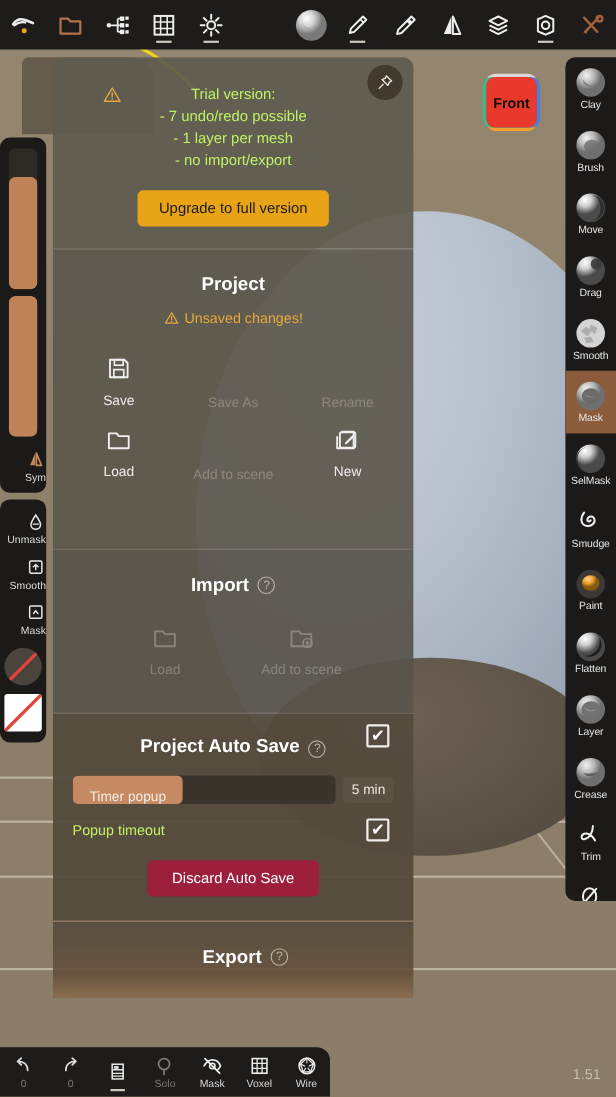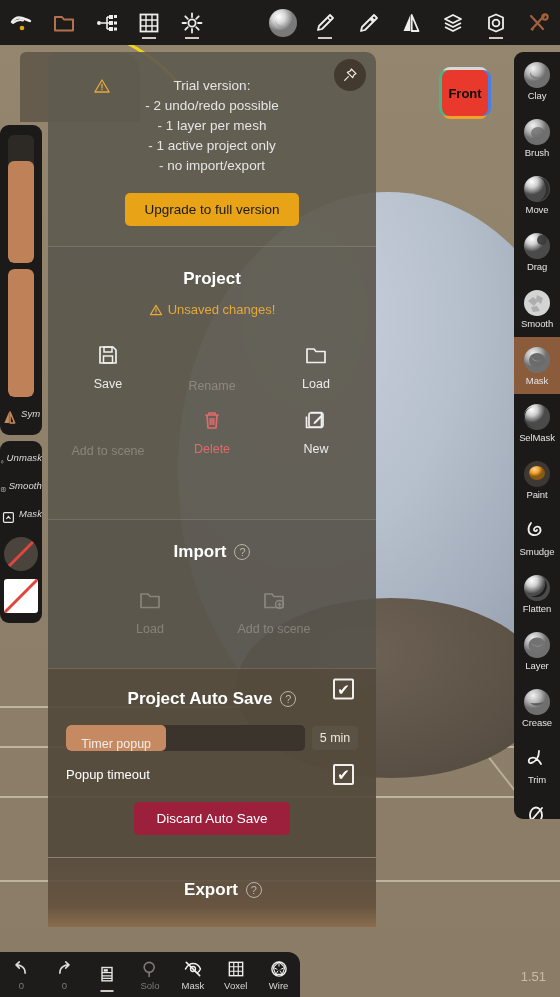--- a/index.html
+++ b/index.html
@@ -81,21 +81,21 @@
     width: 26px; margin: 4px auto 6px auto;
     background: #2d2a26; border-radius: 6px;
     position: relative; overflow: hidden;
   }
   .lb-slider .fill {
     position: absolute; left: 0; right: 0; bottom: 0;
     background: #bf8158; border-radius: 6px;
   }
   .lb-btn {
     width: 42px; padding: 5px 0 4px 0;
-    display: flex; flex-direction: row; align-items: flex-start; gap: 2px; font-style: italic;
+    display: flex; flex-direction: column; align-items: flex-end; gap: 2px;
   }
   .lb-btn .lbl { font-size: 9.5px; color: #dcdcdc; letter-spacing: .1px; }
   .lb-swatch-round {
     width: 34px; height: 34px; border-radius: 50%;
     background: #4a443c; margin: 6px auto 0 auto; position: relative; overflow: hidden;
   }
   .lb-swatch-sq {
     width: 34px; height: 34px; border-radius: 3px;
     background: #ffffff; margin: 8px auto 6px auto; position: relative; overflow: hidden;
   }
@@ -184,21 +184,21 @@
     display: flex; align-items: center; justify-content: center;
     z-index: 5;
   }
 
   
   .trial { padding: 24px 0 20px 0; text-align: center; }
   .trial-rows { position: relative; display: inline-block; text-align: center; }
   .trial-warn {
     position: absolute; left: -52px; top: 1px;
   }
-  .trial-line { font-size: 13.5px; color: #e5e5e5; line-height: 20px; white-space: nowrap; }
+  .trial-line { font-size: 13.5px; color: #bef264; line-height: 20px; white-space: nowrap; }
   .upgrade-btn {
     margin: 17px auto 0 auto;
     display: block;
     background: #e8a317; color: #1a1a1a;
     border: none; border-radius: 5px;
     font-family: "Liberation Sans", sans-serif;
     font-size: 13.5px; padding: 9px 19px;
     cursor: pointer;
   }
 
@@ -209,21 +209,21 @@
     padding: 22px 0 0 0;
   }
   .qmark {
     width: 16px; height: 16px; border-radius: 50%;
     border: 1.4px solid #b9b3a8; color: #b9b3a8;
     font-size: 11px; font-weight: normal;
     display: flex; align-items: center; justify-content: center;
     line-height: 1;
   }
   .warn-line {
-    display: flex; align-items: center; justify-content: center; gap: 5px;
+    display: flex; align-items: flex-start; justify-content: center; gap: 5px;
     font-size: 13px; color: #e5a93b; padding-top: 13px;
   }
 
   
   .grid3 {
     display: grid; grid-template-columns: repeat(3, 1fr);
     row-gap: 9px; padding: 22px 8px 18px 8px;
   }
   .gcell {
     display: flex; flex-direction: column; align-items: center; gap: 10px;
@@ -235,21 +235,21 @@
   .gcell.danger .glbl { color: #e2696b; }
   .gcell .ghost { height: 26px; }
 
   .grid2 {
     display: grid; grid-template-columns: repeat(2, 1fr);
     padding: 22px 40px 30px 40px;
   }
 
   
   .row-title {
-    display: flex; align-items: center; justify-content: center; gap: 8px;
+    display: flex; align-items: flex-end; justify-content: center; gap: 8px;
     position: relative; padding: 20px 0 0 0;
   }
   .row-title .t { font-size: 17px; font-weight: bold; color: #fff; }
   .chk {
     width: 21px; height: 21px; border: 2px solid #f2f0ec; border-radius: 2px;
     display: flex; align-items: center; justify-content: center;
     color: #fff; font-size: 15px; line-height: 1;
   }
   .chk-right { position: absolute; right: 22px; top: 50%; transform: translateY(-50%); }
 
@@ -268,21 +268,21 @@
   }
   .slider-label { font-size: 12.5px; color: #f3ece4; position: relative; z-index: 2; }
   .slider-val {
     width: 46px; text-align: center; font-size: 12.5px; color: #efe7dc;
     background: rgba(255,255,255,0.04); border-radius: 4px; padding: 5px 0;
   }
   .toggle-row {
     display: flex; align-items: center; justify-content: space-between;
     padding: 13px 22px 0 18px;
   }
-  .toggle-row .lbl { font-size: 13px; color: #ffffff; }
+  .toggle-row .lbl { font-size: 13px; color: #bef264; }
   .discard-btn {
     display: block; margin: 17px auto 0 auto;
     background: #9c1f3c; color: #fff; border: none; border-radius: 5px;
     font-family: "Liberation Sans", sans-serif; font-size: 13.5px;
     padding: 9px 22px; cursor: pointer;
   }
 </style>
 </head>
 <body>
 
@@ -529,34 +529,34 @@
       <span class="ball">
         <svg width="28" height="28">
             <circle cx="14" cy="14" r="13" fill="url(#g-dark)"></circle>
             <path d="M14 3 a11 11 0 0 0 -2 22 a12 11 0 0 1 2 -22z" fill="#2b2b2b"></path>
           </svg>
       </span>
       <span class="lbl">SelMask</span>
     </div>
     <div class="rb-item">
       <span class="ball">
+        <svg width="26" height="26" viewBox="0 0 26 26">
+            <path d="M8 6 C4 11 5 17 10 18 C15 19 19 15 17 11 C16 9 12 9 11 12 C10.5 14 13 15 14 13" stroke="#f0f0f0" stroke-width="1.8" fill="none" stroke-linecap="round"></path>
+          </svg>
+      </span>
+      <span class="lbl">Smudge</span>
+    </div>
+    <div class="rb-item">
+      <span class="ball">
         <svg width="28" height="28">
             <circle cx="14" cy="14" r="13" fill="#3d3833"></circle>
             <ellipse cx="14" cy="13" rx="8" ry="7" fill="url(#g-paint)"></ellipse>
           </svg>
       </span>
       <span class="lbl">Paint</span>
-    </div>
-    <div class="rb-item">
-      <span class="ball">
-        <svg width="26" height="26" viewBox="0 0 26 26">
-            <path d="M8 6 C4 11 5 17 10 18 C15 19 19 15 17 11 C16 9 12 9 11 12 C10.5 14 13 15 14 13" stroke="#f0f0f0" stroke-width="1.8" fill="none" stroke-linecap="round"></path>
-          </svg>
-      </span>
-      <span class="lbl">Smudge</span>
     </div>
     <div class="rb-item">
       <span class="ball">
         <svg width="28" height="28">
             <circle cx="14" cy="14" r="13" fill="url(#g-dark)"></circle>
             <path d="M22 6 a11 11 0 0 1 -14 16 a13 13 0 0 0 14 -16z" fill="#1d1d1d"></path>
             <path d="M6 8 a11 11 0 0 1 16 -1 a12 12 0 0 0 -16 1z" fill="#ffffff" opacity=".3"></path>
           </svg>
       </span>
       <span class="lbl">Flatten</span>
@@ -630,23 +630,22 @@
       <div class="sec sec-a trial">
         <div class="trial-rows">
           <span class="trial-warn">
             <svg width="18" height="18" viewBox="0 0 24 24">
               <path d="M12 4 L21.5 20 H2.5 Z" stroke="#e5a93b" stroke-width="1.7" fill="none" stroke-linejoin="round"></path>
               <path d="M12 10 V14.5" stroke="#e5a93b" stroke-width="1.7" stroke-linecap="round"></path>
               <circle cx="12" cy="17" r="1" fill="#e5a93b"></circle>
             </svg>
           </span>
           <div class="trial-line">Trial version:</div>
-          <div class="trial-line">- 2 undo/redo possible</div>
+          <div class="trial-line">- 7 undo/redo possible</div>
           <div class="trial-line">- 1 layer per mesh</div>
-          <div class="trial-line">- 1 active project only</div>
           <div class="trial-line">- no import/export</div>
         </div>
         <button class="upgrade-btn">Upgrade to full version</button>
       </div>
 
       <div class="sec sec-b sec-sep">
         <div class="sec-head">
           <span>Project</span>
         </div>
         <div class="warn-line">
@@ -662,40 +661,36 @@
           <div class="gcell">
             <svg width="24" height="24" viewBox="0 0 24 24">
               <path d="M4 4 h13 l3 3 v13 h-16 z" stroke="#f0f0f0" stroke-width="1.7" fill="none" stroke-linejoin="round"></path>
               <rect x="8" y="4" width="8" height="5" stroke="#f0f0f0" stroke-width="1.5" fill="none"></rect>
               <rect x="7.5" y="13" width="9" height="7" stroke="#f0f0f0" stroke-width="1.5" fill="none"></rect>
             </svg>
             <span class="glbl">Save</span>
           </div>
           <div class="gcell dis">
             <div class="ghost"></div>
+            <span class="glbl">Save As</span>
+          </div>
+          <div class="gcell dis">
+            <div class="ghost"></div>
             <span class="glbl">Rename</span>
           </div>
 
           <div class="gcell">
             <svg width="24" height="24" viewBox="0 0 24 24">
               <path d="M3 6 h7 l2 2.5 h9 v11 h-18 z" stroke="#f0f0f0" stroke-width="1.7" fill="none" stroke-linejoin="round"></path>
             </svg>
             <span class="glbl">Load</span>
           </div>
           <div class="gcell dis">
             <div class="ghost"></div>
             <span class="glbl">Add to scene</span>
-          </div>
-          <div class="gcell danger">
-            <svg width="24" height="24" viewBox="0 0 24 24">
-              <path d="M6 7 h12 M9 7 V5 h6 v2" stroke="#e2696b" stroke-width="1.7" fill="none" stroke-linecap="round"></path>
-              <path d="M7 7 l1 13 h8 l1 -13" stroke="#e2696b" stroke-width="1.7" fill="none" stroke-linejoin="round"></path>
-              <path d="M10.2 10 V17 M12 10 V17 M13.8 10 V17" stroke="#e2696b" stroke-width="1.4"></path>
-            </svg>
-            <span class="glbl">Delete</span>
           </div>
 
           <div class="gcell">
             <svg width="24" height="24" viewBox="0 0 24 24">
               <path d="M4.5 4.5 h11 v15 h-15 v-11" stroke="#f0f0f0" stroke-width="1.7" fill="none" stroke-linejoin="round" transform="translate(2,0)"></path>
               <rect x="5" y="5" width="14" height="14" rx="1.5" stroke="#f0f0f0" stroke-width="1.7" fill="none"></rect>
               <path d="M10 14 L16.5 7.5 L18 9 L11.5 15.5 L9.5 16 Z" fill="#f0f0f0"></path>
             </svg>
             <span class="glbl">New</span>
           </div>

